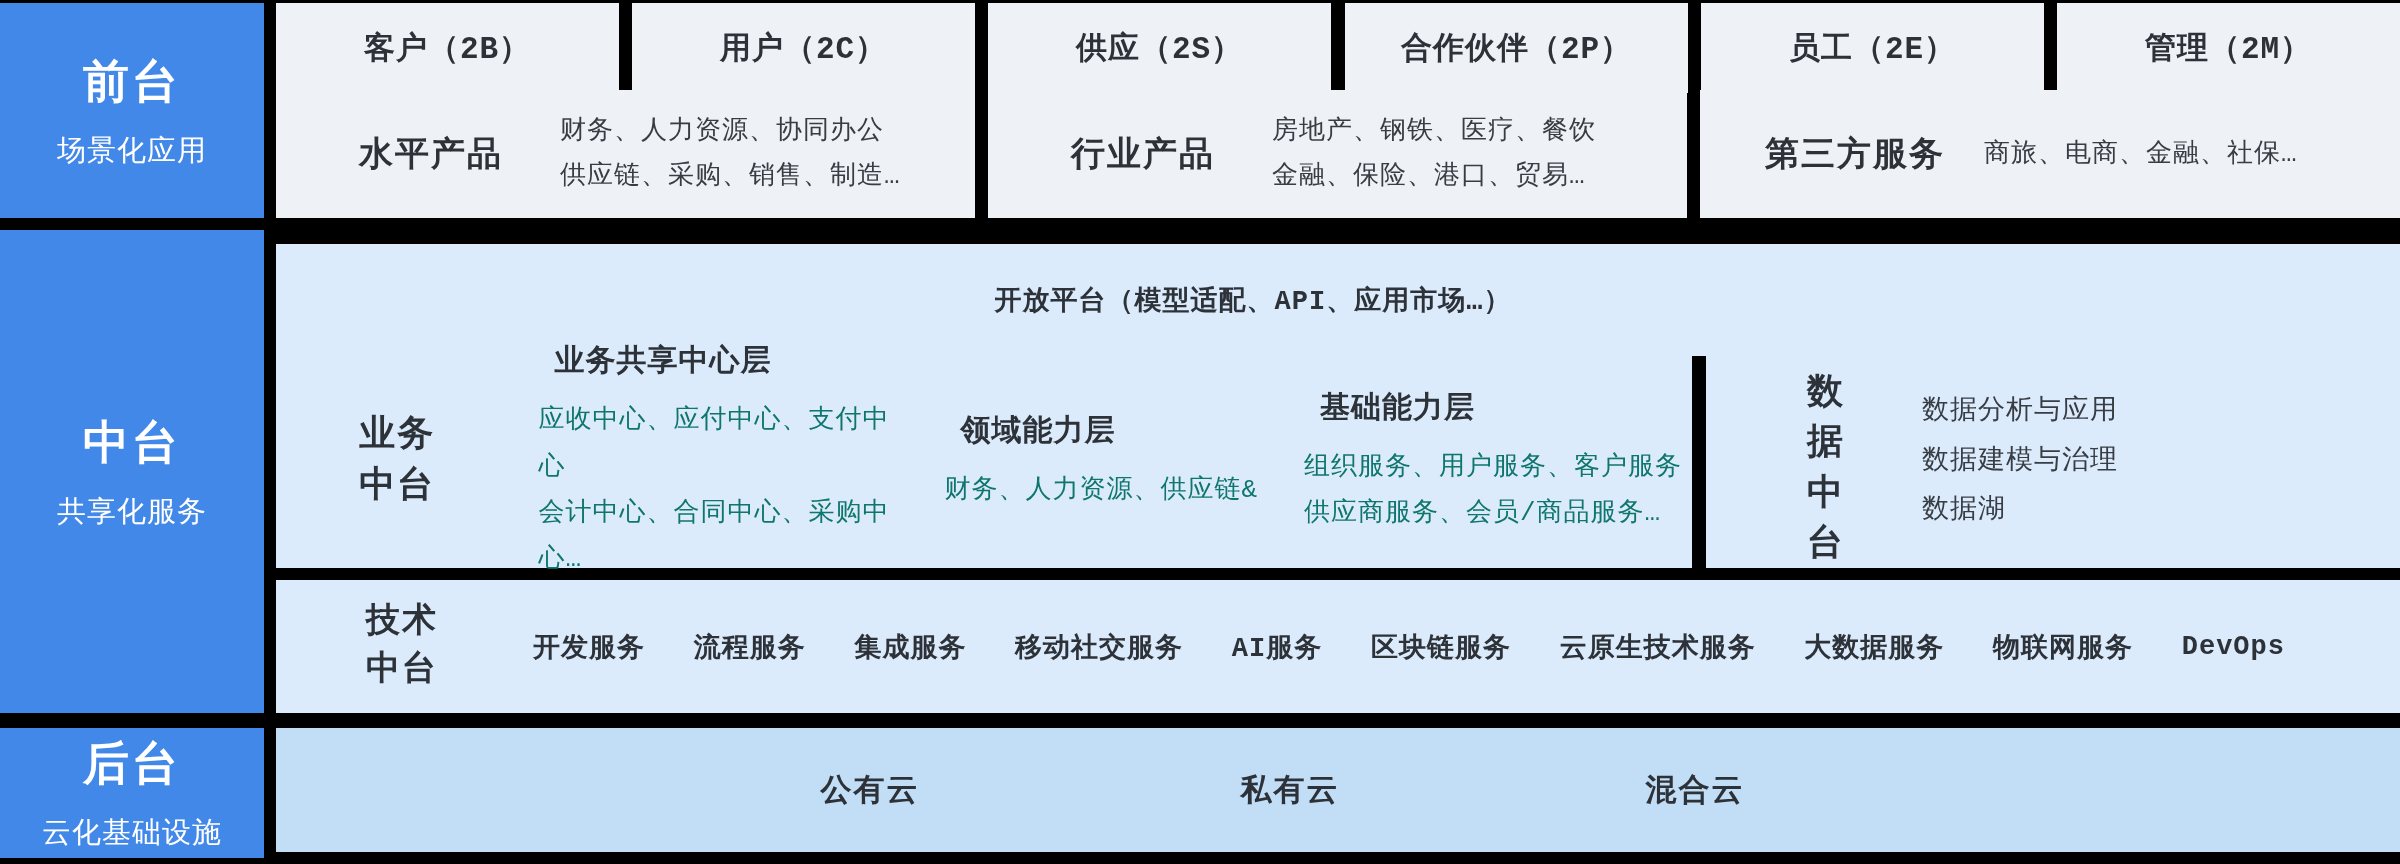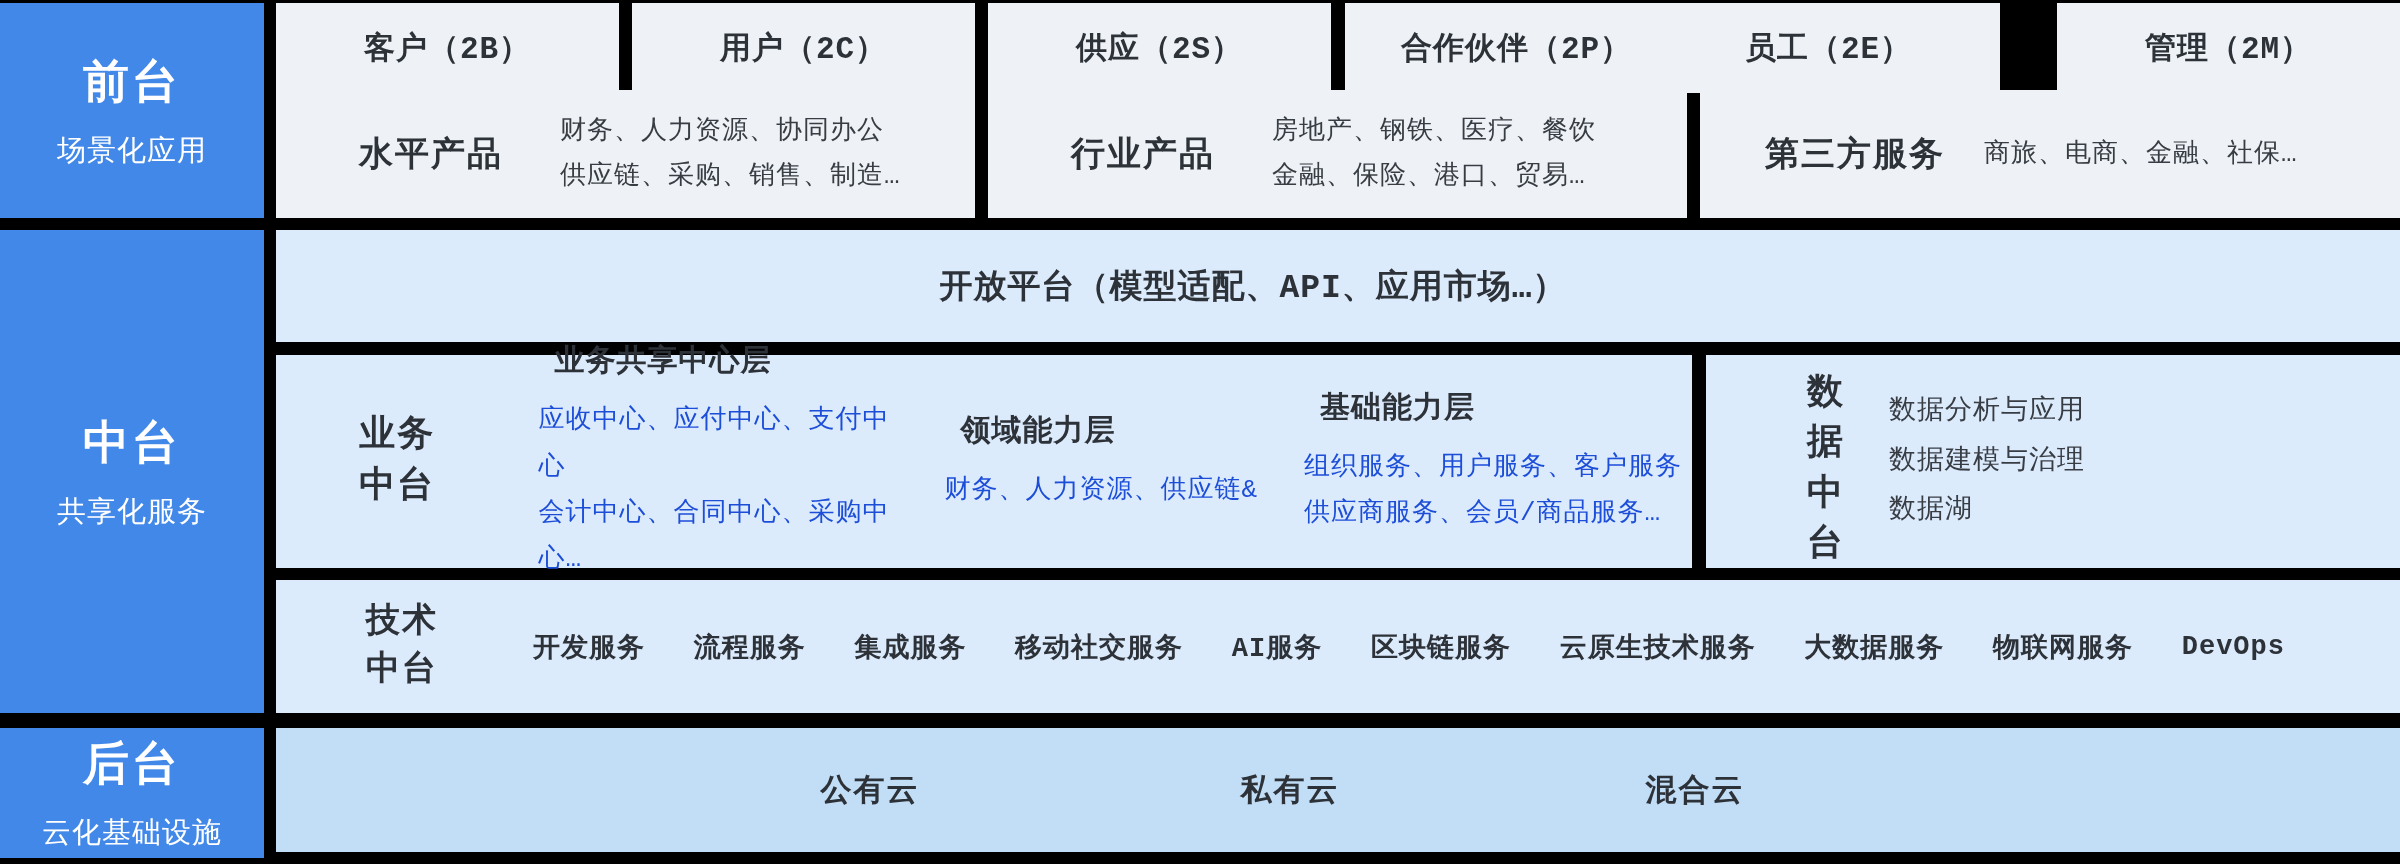--- a/index.html
+++ b/index.html
@@ -30,44 +30,44 @@
   
   .groupB{
     top:90px;height:128px;background:var(--panel-light,#eef2f7);
     display:flex;align-items:center;padding-left:50px;
   }
   .groupB-label{font-size:34px;font-weight:700;min-width:210px;text-align:center;letter-spacing:2px;}
   .groupB-lines{margin-left:24px;font-size:26px;line-height:1.72;color:#383d44;letter-spacing:1px;}
 
   
   .rowC{
-    top:230px;left:276px;width:2124px;height:112px;background:var(--panel-blue,#dcebfc);
+    top:244px;left:276px;width:2124px;height:112px;background:var(--panel-blue,#dcebfc);
     display:flex;align-items:center;justify-content:center;
-    padding-right:170px;font-size:33px;font-weight:700;letter-spacing:1px;
+    padding-right:170px;font-size:27px;font-weight:700;letter-spacing:1px;
   }
 
   
   .rowD-left{
     top:355px;left:276px;width:1416px;height:213px;background:var(--panel-blue,#dcebfc);
     display:flex;align-items:center;
   }
   .rowD-label{width:250px;text-align:center;font-size:36px;font-weight:700;line-height:1.4;letter-spacing:2px;}
   .colD{margin-left:45px;}
   .colD.first{margin-left:20px;width:372px;}
   .colD.second{width:324px;}
   .colD.third{width:400px;}
   .colD-heading{font-size:30px;font-weight:700;margin-bottom:16px;letter-spacing:1px;margin-left:16px;}
-  .colD-line{font-size:26px;line-height:1.78;color:#1d4ed8;letter-spacing:1px;}
+  .colD-line{font-size:26px;line-height:1.78;color:#0f766e;letter-spacing:1px;}
 
   .rowD-right{
     top:355px;left:1706px;width:694px;height:213px;background:var(--panel-blue,#dcebfc);
     display:flex;align-items:center;
   }
   .rowD-right .rowD-label{width:72px;margin-left:84px;margin-top:16px;}
-  .rowD-right-lines{margin-left:27px;font-size:27px;line-height:1.85;color:#383d44;letter-spacing:1px;}
+  .rowD-right-lines{margin-left:60px;font-size:27px;line-height:1.85;color:#383d44;letter-spacing:1px;}
 
   
   .rowE{
     top:580px;left:276px;width:2124px;height:133px;background:var(--panel-blue,#dcebfc);
     display:flex;align-items:center;
   }
   .rowE-label{margin-left:90px;font-size:34px;font-weight:700;line-height:1.4;text-align:center;letter-spacing:2px;}
   .rowE-items{
     flex:1;display:flex;justify-content:space-between;align-items:center;
     margin-left:95px;margin-right:115px;
@@ -106,21 +106,21 @@
     </div>
   <div class="abs cellA" style="left:632px;">
       <span>用户（2C）</span>
     </div>
   <div class="abs cellA" style="left:988px;">
       <span>供应（2S）</span>
     </div>
   <div class="abs cellA" style="left:1345px;">
       <span>合作伙伴（2P）</span>
     </div>
-  <div class="abs cellA" style="left:1657px;">
+  <div class="abs cellA" style="left:1701px;">
       <span>员工（2E）</span>
     </div>
   <div class="abs cellA" style="left:2057px;">
       <span>管理（2M）</span>
     </div>
 
   <div class="abs groupB" style="left:276px;width:699px;">
     <div class="groupB-label">水平产品</div>
     <div class="groupB-lines">
       <div>财务、人力资源、协同办公</div>

